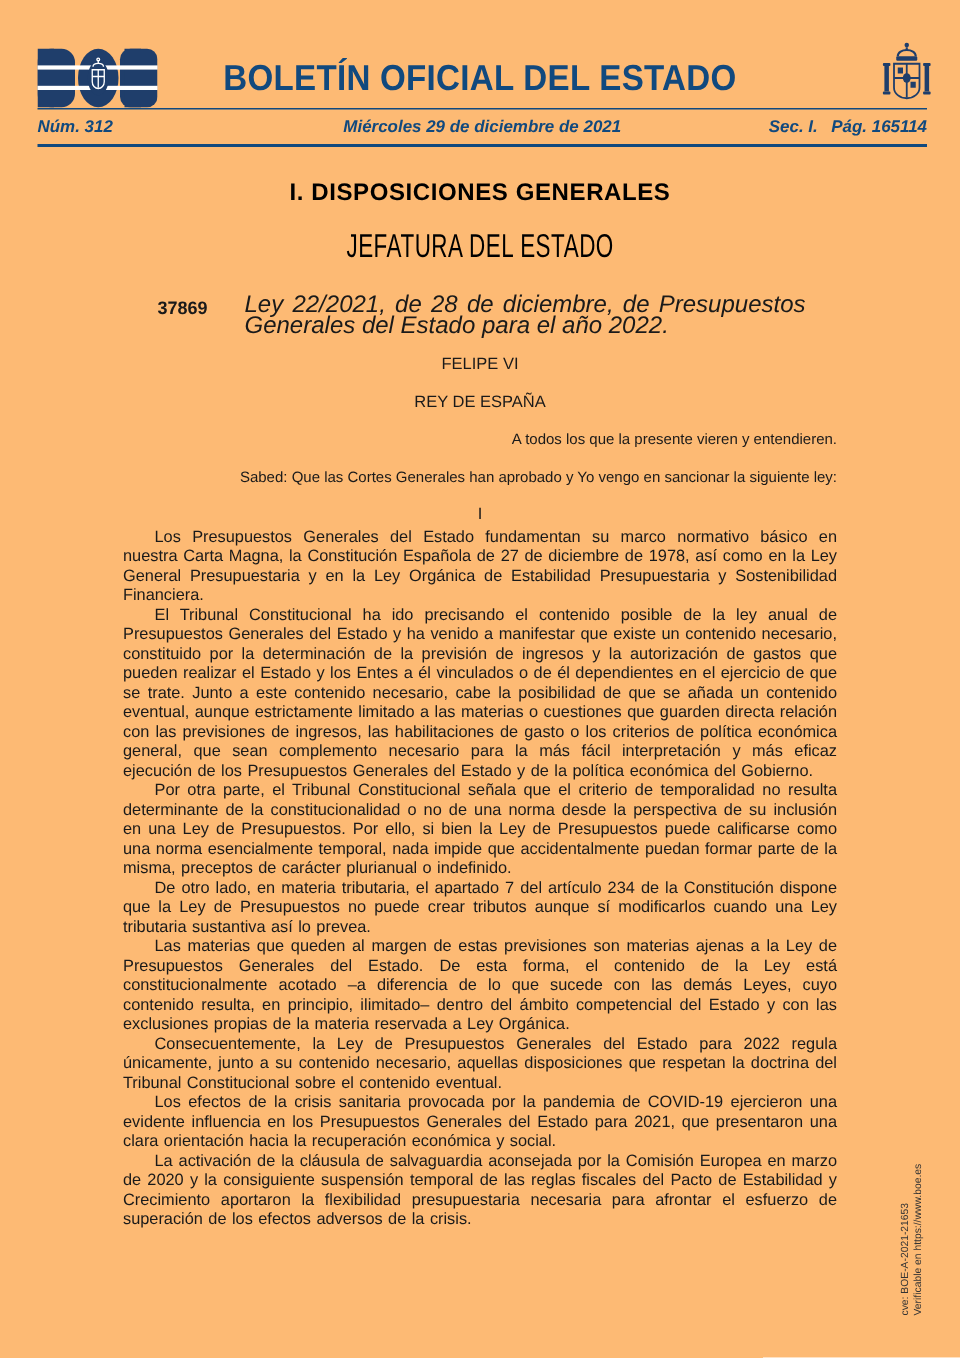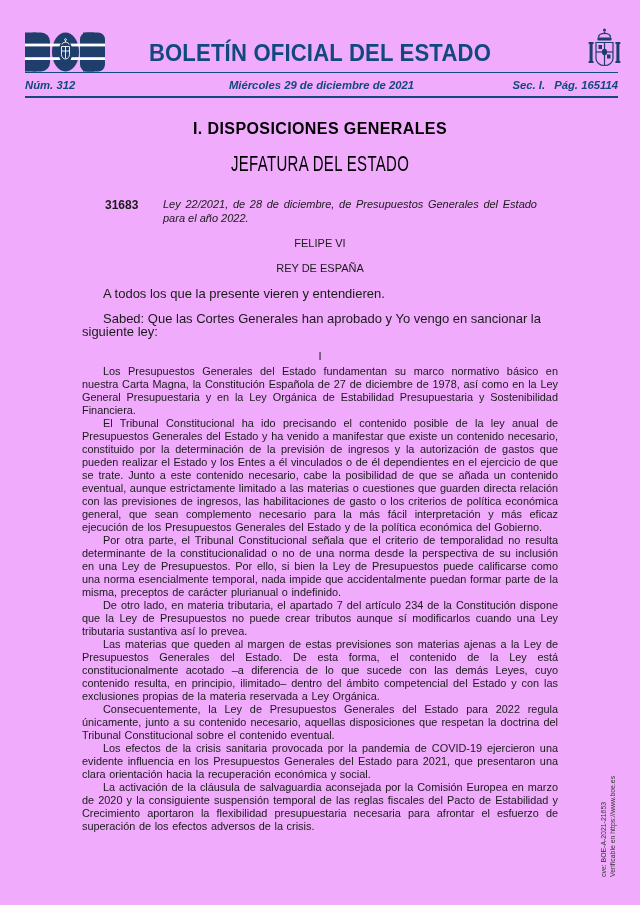--- a/index.html
+++ b/index.html
@@ -1,20 +1,20 @@
 <!DOCTYPE html>
 <html lang="es"><head>
 <meta charset="utf-8">
 <style>
   * { margin:0; padding:0; box-sizing:border-box; }
   html,body { background:#ffffff; }
   .page {
     position:relative;
     width:640px; height:905px;
-    background:#f0abfc;
+    background:#fdba74;
     font-family:"Liberation Sans", sans-serif;
     color:#1a1a1a;
     overflow:hidden;
   }
   
   .logo { position:absolute; left:25px; top:32px; width:80px; height:40px; }
   .masthead-title {
     position:absolute; left:0; right:0; top:39px;
     text-align:center;
   }
@@ -44,24 +44,24 @@
   }
   .dept-heading { text-align:center; margin-top:13px; height:22px; }
   .dept-heading span {
     display:inline-block; font-size:22px; font-weight:normal; color:#000;
     transform:scaleX(0.68); transform-origin:center;
     letter-spacing:0.5px; white-space:nowrap;
   }
   .law-item { display:flex; margin:24px 21px 0 23px; }
   .law-item .num { width:58px; flex:none; font-size:12px; font-weight:bold; padding-top:1px; }
   .law-item .law-title {
-    flex:1; font-size:11px; font-style:italic; line-height:14px; text-align:justify;
+    flex:1; font-size:16px; font-style:italic; line-height:14px; text-align:justify;
   }
   .cline { text-align:center; font-size:11px; margin-top:12px; line-height:13px; }
-  .iline { font-size:13px; line-height:13px; text-indent:21px; margin-top:12px; text-align:left; }
+  .iline { font-size:10px; line-height:13px; text-indent:21px; margin-top:12px; text-align:right; }
   .bodytext { margin-top:2px; }
   .bodytext p {
     font-size:10.9px; line-height:13px; text-align:justify; text-indent:21px;
     word-spacing:0.6px;
   }
   
   .cve {
     position:absolute; left:600px; top:877px;
     transform:rotate(-90deg); transform-origin:0 0;
     width:134px; font-size:6.9px; line-height:8.8px; color:#333;
@@ -141,21 +141,21 @@
 
   <div class="content">
 
     <div class="section-heading">I. DISPOSICIONES GENERALES</div>
 
     <div class="dept-heading">
       <span>JEFATURA DEL ESTADO</span>
     </div>
 
     <div class="law-item">
-      <div class="num">31683</div>
+      <div class="num">37869</div>
       <div class="law-title">Ley 22/2021, de 28 de diciembre, de Presupuestos Generales del Estado para el año 2022.</div>
     </div>
 
     <div class="cline">FELIPE VI</div>
     <div class="cline">REY DE ESPAÑA</div>
 
     <div class="iline">A todos los que la presente vieren y entendieren.</div>
     <div class="iline">Sabed: Que las Cortes Generales han aprobado y Yo vengo en sancionar la siguiente ley:</div>
 
     <div class="cline">I</div>

